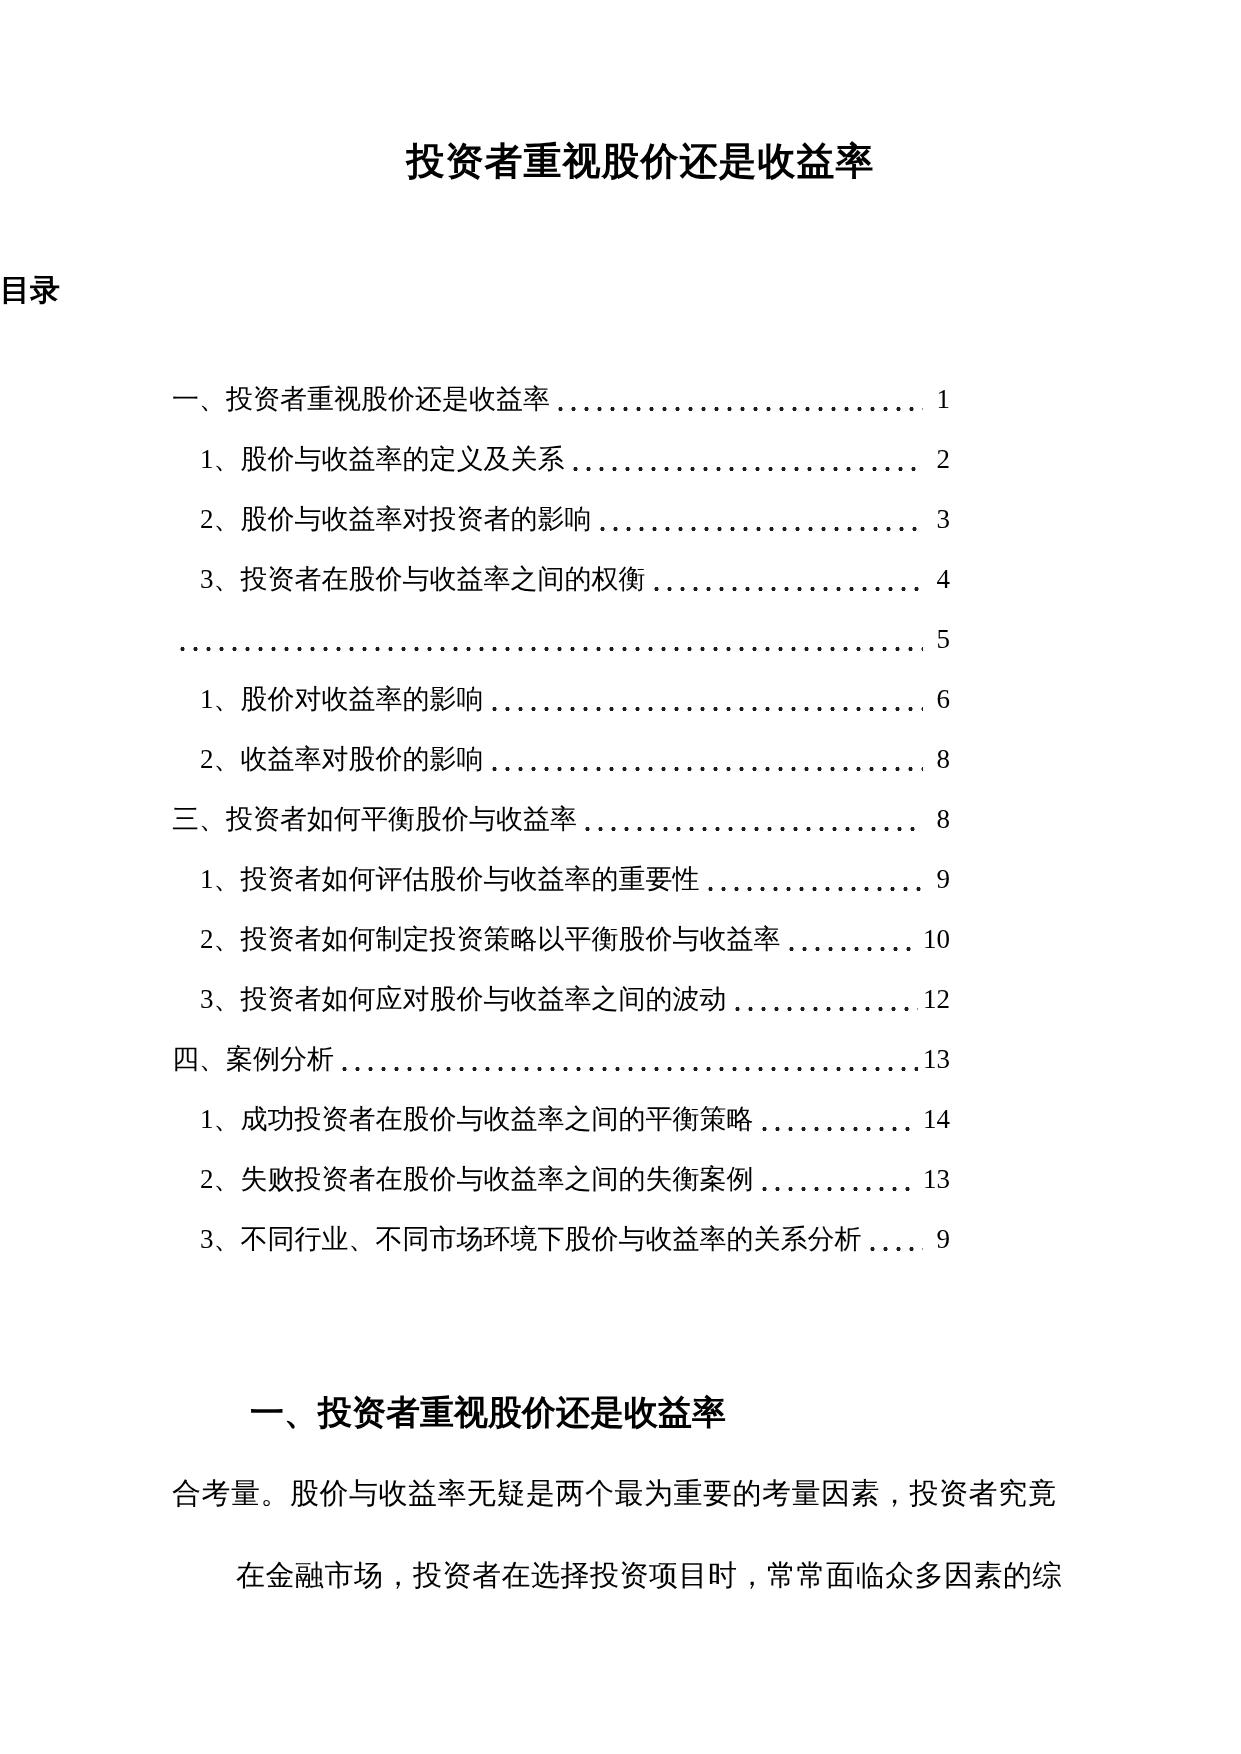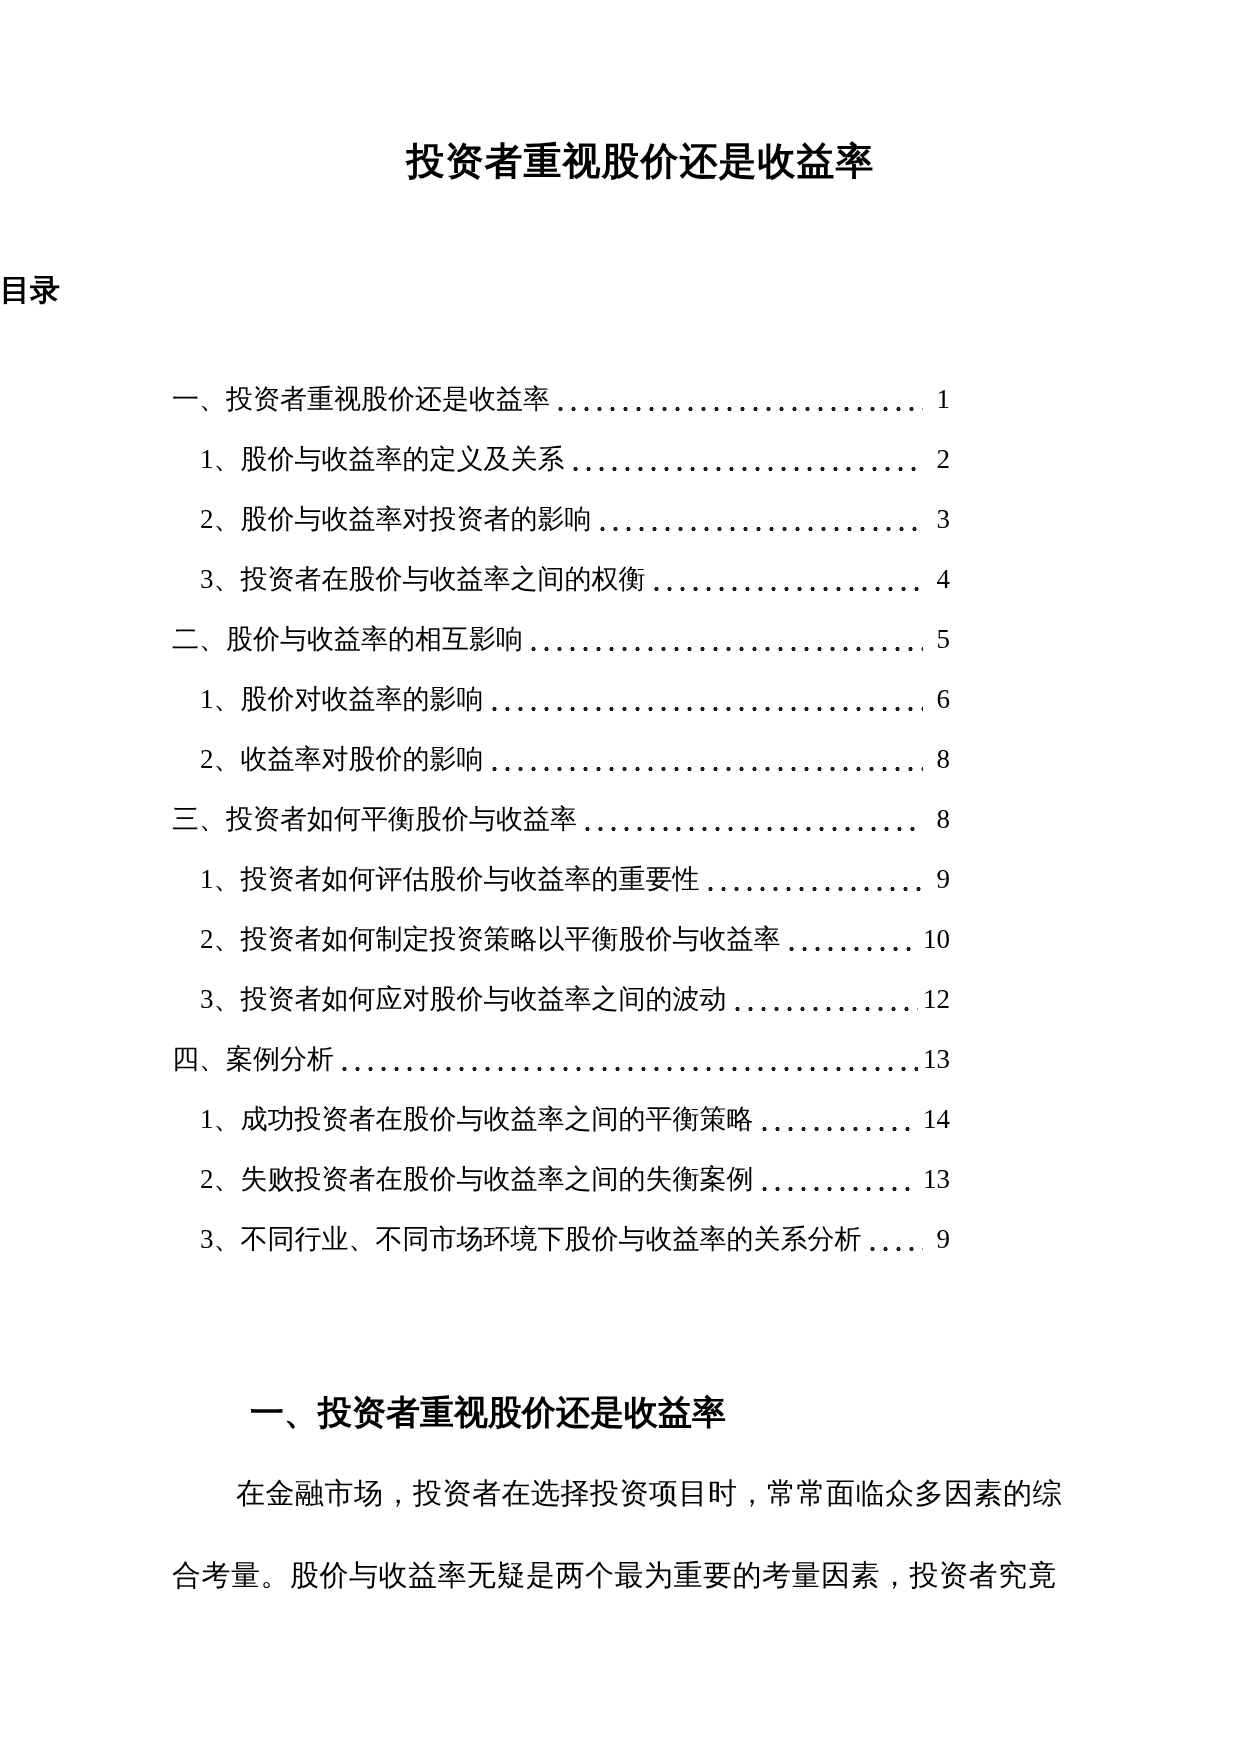--- a/index.html
+++ b/index.html
@@ -75,21 +75,20 @@
       <span class="toc-label">2、股价与收益率对投资者的影响</span>
       <span class="leader"></span>
       <span class="pagenum">3</span>
     </div>
       <div class="toc-row lvl2">
       <span class="toc-label">3、投资者在股价与收益率之间的权衡</span>
       <span class="leader"></span>
       <span class="pagenum">4</span>
     </div>
       <div class="toc-row lvl1">
-      <span class="toc-label">二、股价与收益率的相互影响</span>
       <span class="leader"></span>
       <span class="pagenum">5</span>
     </div>
       <div class="toc-row lvl2">
       <span class="toc-label">1、股价对收益率的影响</span>
       <span class="leader"></span>
       <span class="pagenum">6</span>
     </div>
       <div class="toc-row lvl2">
       <span class="toc-label">2、收益率对股价的影响</span>
@@ -134,17 +133,17 @@
       <div class="toc-row lvl2">
       <span class="toc-label">3、不同行业、不同市场环境下股价与收益率的关系分析</span>
       <span class="leader"></span>
       <span class="pagenum">9</span>
     </div>
     </nav>
 
   <h3 class="section-heading">一、投资者重视股价还是收益率</h3>
 
   <div class="body-para">
+    <div class="body-line">合考量。股价与收益率无疑是两个最为重要的考量因素，投资者究竟</div>
     <div class="body-line first">在金融市场，投资者在选择投资项目时，常常面临众多因素的综</div>
-    <div class="body-line">合考量。股价与收益率无疑是两个最为重要的考量因素，投资者究竟</div>
   </div>
 
 </div>
 
 </body></html>

